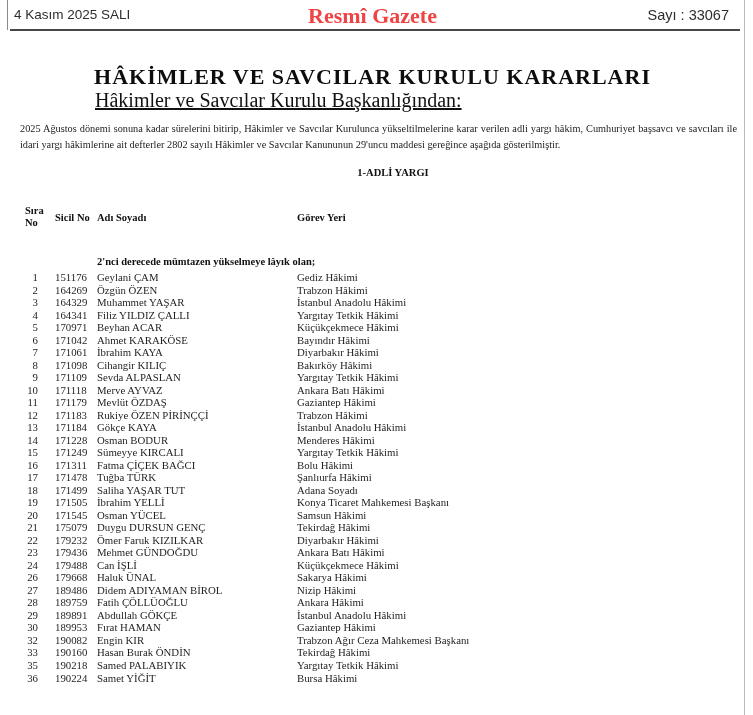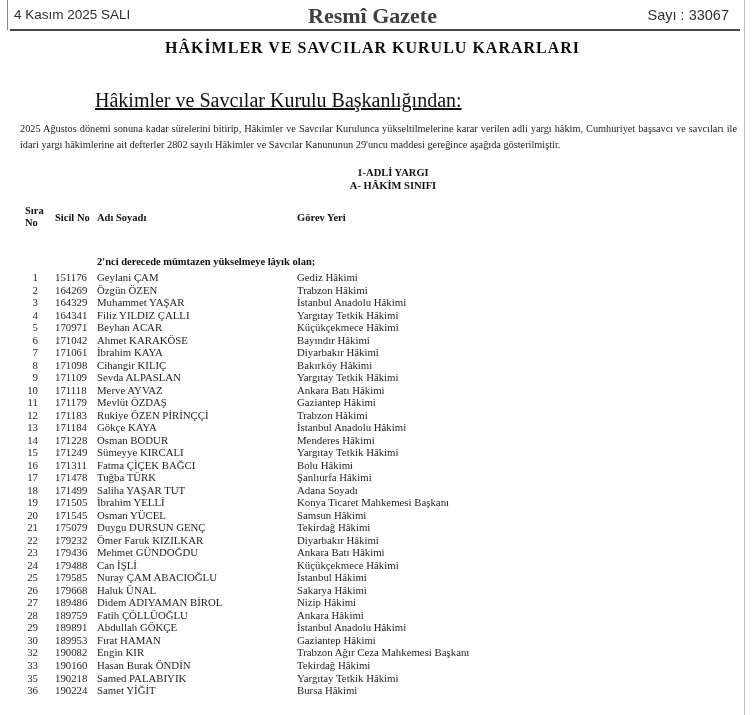--- a/index.html
+++ b/index.html
@@ -22,22 +22,22 @@
   .masthead .gazette{
     position:absolute;left:0;top:3px;width:745px;text-align:center;
     font-family:"Liberation Serif", serif;font-weight:bold;font-size:22px;
   }
   .masthead .issue{
     position:absolute;right:16px;top:7px;
     font-family:"Liberation Sans", sans-serif;font-size:14.5px;color:#2e2e2e;margin-left:30px;
   }
 
   .main-title{
-    position:absolute;left:0;top:39px;width:745px;text-align:center;
-    font-weight:bold;font-size:16px;letter-spacing:1px;color:#0d0d0d;
+    position:absolute;left:0;top:64px;width:745px;text-align:center;
+    font-weight:bold;font-size:22px;letter-spacing:1px;color:#0d0d0d;
   }
   .from-line{
     position:absolute;left:95px;top:89px;
     font-size:20px;text-decoration:underline;color:#111;
   }
   .intro{
     position:absolute;left:20px;top:121px;width:717px;
     font-size:10.3px;line-height:15.5px;text-align:justify;color:#222;
   }
   .section-heads{
@@ -66,32 +66,31 @@
   .cell-gorev{position:absolute;left:297px;}
 </style>
 </head>
 <body>
 
 <div class="left-tick"></div>
 <div class="right-border"></div>
 
 <div class="masthead">
   <span class="date">4 Kasım 2025 SALI</span>
-  <span class="gazette" style="color: #404040;">Resmî Gazete</span>
+  <span class="gazette" style="color: #ef4444;">Resmî Gazete</span>
   <span class="issue">Sayı : 33067</span>
 </div>
 <div class="header-rule"></div>
 
 <div class="main-title">HÂKİMLER VE SAVCILAR KURULU KARARLARI</div>
 <div class="from-line">Hâkimler ve Savcılar Kurulu Başkanlığından:</div>
 <div class="intro">2025 Ağustos dönemi sonuna kadar sürelerini bitirip, Hâkimler ve Savcılar Kurulunca yükseltilmelerine karar verilen adli yargı hâkim, Cumhuriyet başsavcı ve savcıları ile idari yargı hâkimlerine ait defterler 2802 sayılı Hâkimler ve Savcılar Kanununun 29'uncu maddesi gereğince aşağıda gösterilmiştir.</div>
 
 <div class="section-heads">
   <div>1-ADLİ YARGI</div>
-  <div>A- HÂKİM SINIFI</div>
 </div>
 
 <div class="thead">
   <div class="th-sira">
     <div>Sıra</div>
     <div>No</div>
   </div>
   <div class="th-sicil">Sicil No</div>
   <div class="th-name">Adı Soyadı</div>
   <div class="th-gorev">Görev Yeri</div>
@@ -238,26 +237,20 @@
       <span class="cell-name">Mehmet GÜNDOĞDU</span>
       <span class="cell-gorev">Ankara Batı Hâkimi</span>
     </div>
     <div class="row">
       <span class="cell-sira">24</span>
       <span class="cell-sicil">179488</span>
       <span class="cell-name">Can İŞLİ</span>
       <span class="cell-gorev">Küçükçekmece Hâkimi</span>
     </div>
     <div class="row">
-      <span class="cell-sira">25</span>
-      <span class="cell-sicil">179585</span>
-      <span class="cell-name">Nuray ÇAM ABACIOĞLU</span>
-      <span class="cell-gorev">İstanbul Hâkimi</span>
-    </div>
-    <div class="row">
       <span class="cell-sira">26</span>
       <span class="cell-sicil">179668</span>
       <span class="cell-name">Haluk ÜNAL</span>
       <span class="cell-gorev">Sakarya Hâkimi</span>
     </div>
     <div class="row">
       <span class="cell-sira">27</span>
       <span class="cell-sicil">189486</span>
       <span class="cell-name">Didem ADIYAMAN BİROL</span>
       <span class="cell-gorev">Nizip Hâkimi</span>

